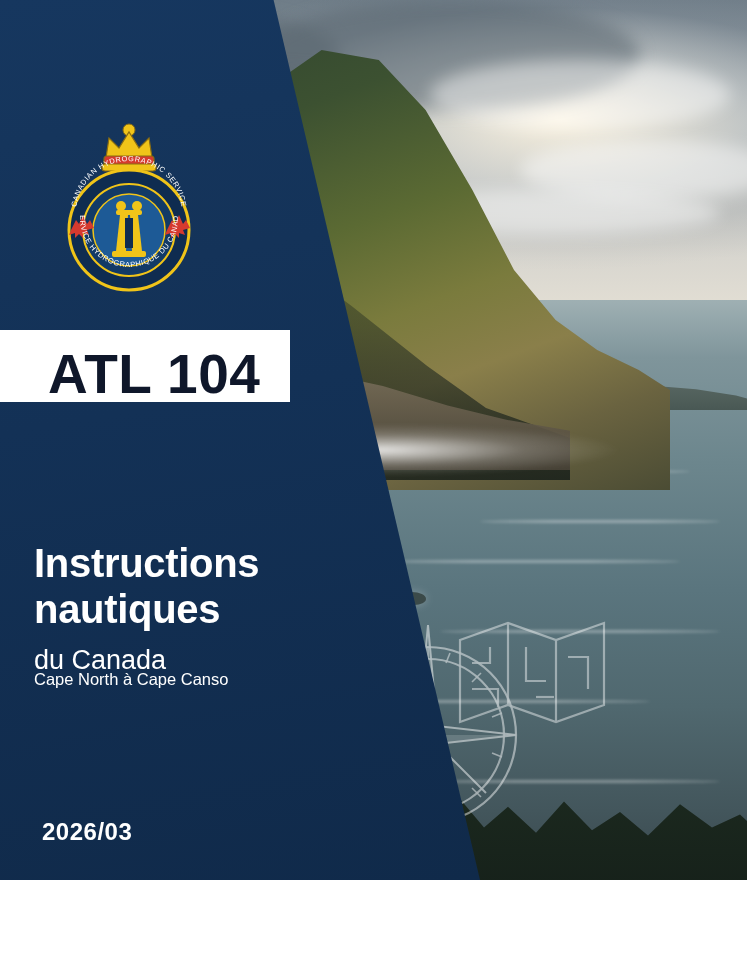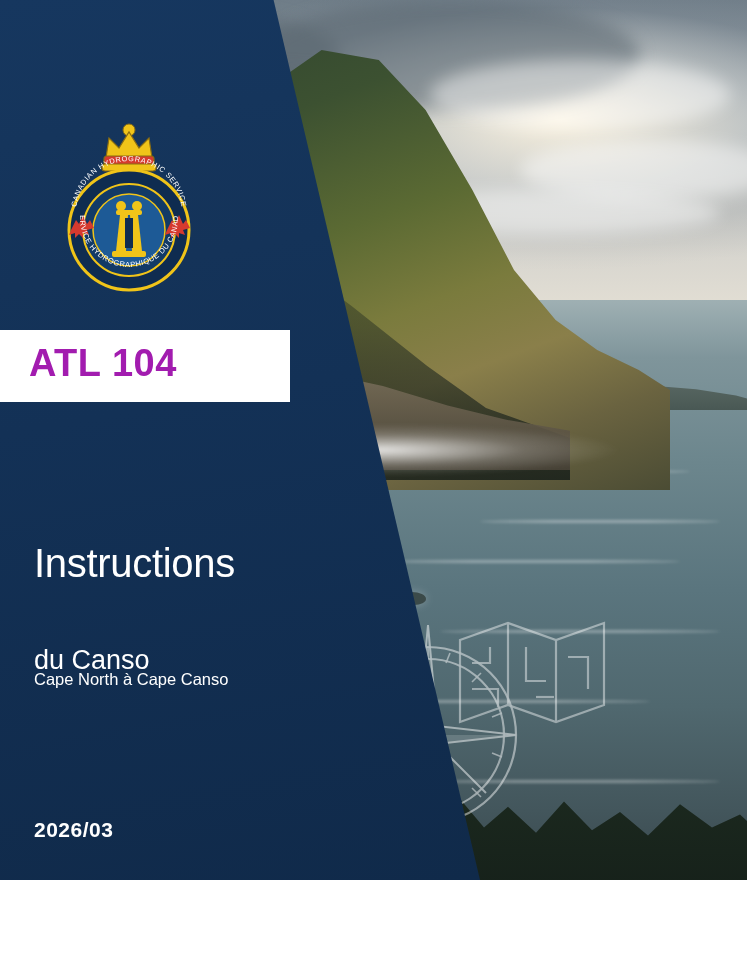--- a/index.html
+++ b/index.html
@@ -170,35 +170,35 @@
     position: absolute;
     left: 54px;
     top: 118px;
     width: 150px;
     height: 188px;
   }
 
   
   .code-title {
     position: absolute;
-    left: 29px;
+    left: 48px;
     top: 342px;
-    font-size: 38px;
+    font-size: 55px;
     font-weight: bold;
-    color: #a21caf;
+    color: #0f172a;
     letter-spacing: 0.5px;
   }
   .main-title {
     position: absolute;
     left: 34px;
     top: 540px;
     width: 330px;
     color: #ffffff;
     font-size: 40px;
-    font-weight: normal;
+    font-weight: bold;
     line-height: 1.16;
     letter-spacing: -0.3px;
   }
   .subtitle {
     position: absolute;
     left: 34px;
     top: 645px;
     color: #ffffff;
     font-size: 27px;
     font-weight: normal;
@@ -208,24 +208,24 @@
     position: absolute;
     left: 34px;
     top: 668px;
     width: 330px;
     color: #ffffff;
     font-size: 16.5px;
     line-height: 1.42;
   }
   .edition {
     position: absolute;
-    left: 34px;
+    left: 42px;
     top: 818px;
     color: #ffffff;
-    font-size: 21px;
+    font-size: 24px;
     font-weight: bold;
     letter-spacing: 0.5px;
   }
 
   
   .footer {
     position: absolute;
     left: 0;
     top: 880px;
     width: 747px;
@@ -355,23 +355,24 @@
     <g fill="#ffffff" font-size="7.4" font-family="Liberation Sans, sans-serif" letter-spacing="0.6">
       <text><textPath href="#arcTop" startOffset="50%" text-anchor="middle">CANADIAN HYDROGRAPHIC SERVICE</textPath></text>
       <text><textPath href="#arcBot" startOffset="50%" text-anchor="middle">SERVICE HYDROGRAPHIQUE DU CANADA</textPath></text>
     </g>
   </svg>
 
   <div class="code-title">ATL 104</div>
 
   <div class="main-title">
     <div>Instructions</div>
+    <div>nautiques</div>
   </div>
 
-  <div class="subtitle">du Canso</div>
+  <div class="subtitle">du Canada</div>
 
   <div class="region">
     <div>Cape North à Cape Canso</div>
   </div>
 
   <div class="edition">2026/03</div>
 
   <div class="footer">
     
 

